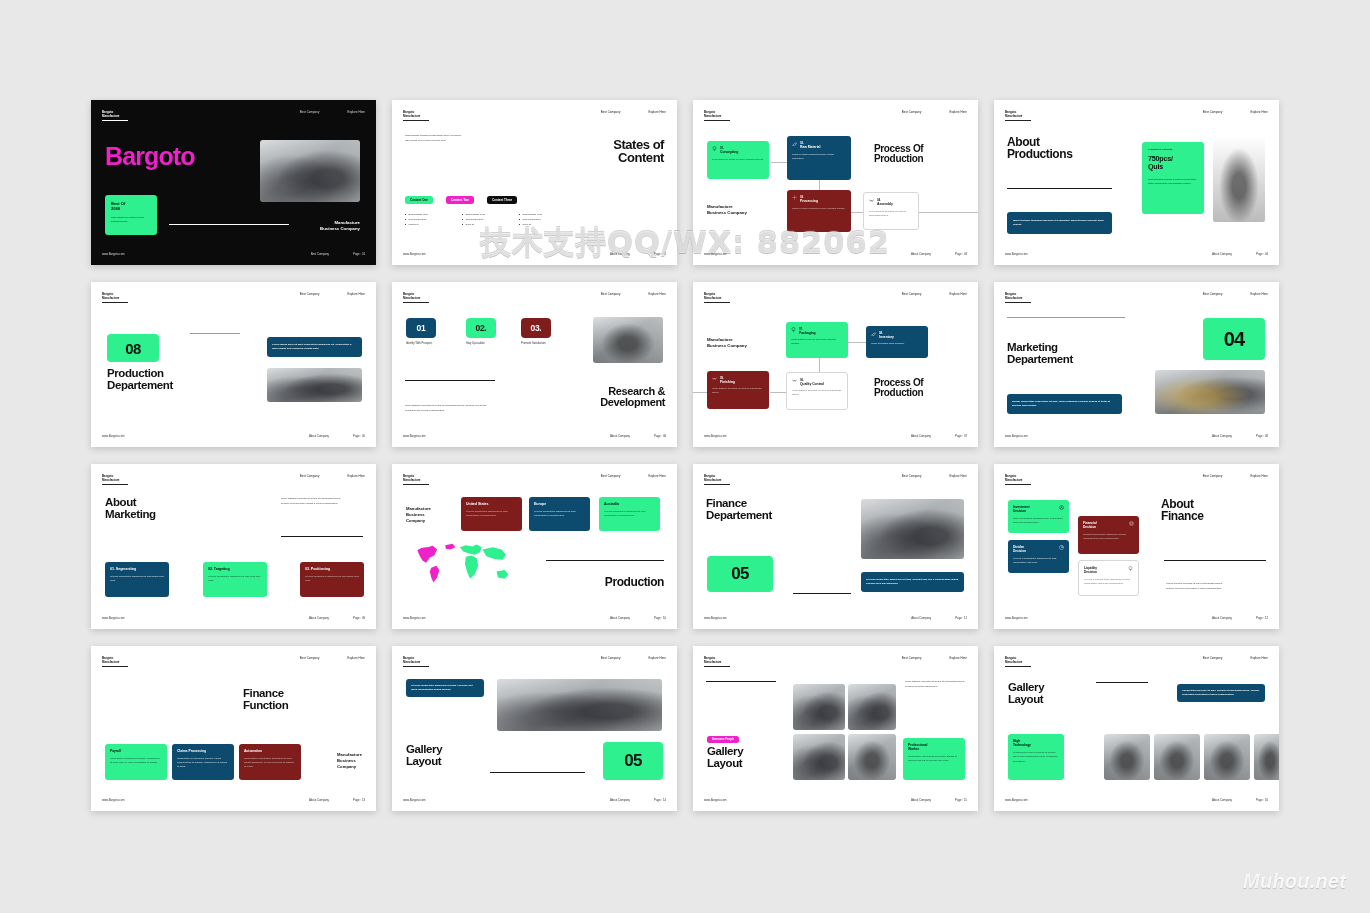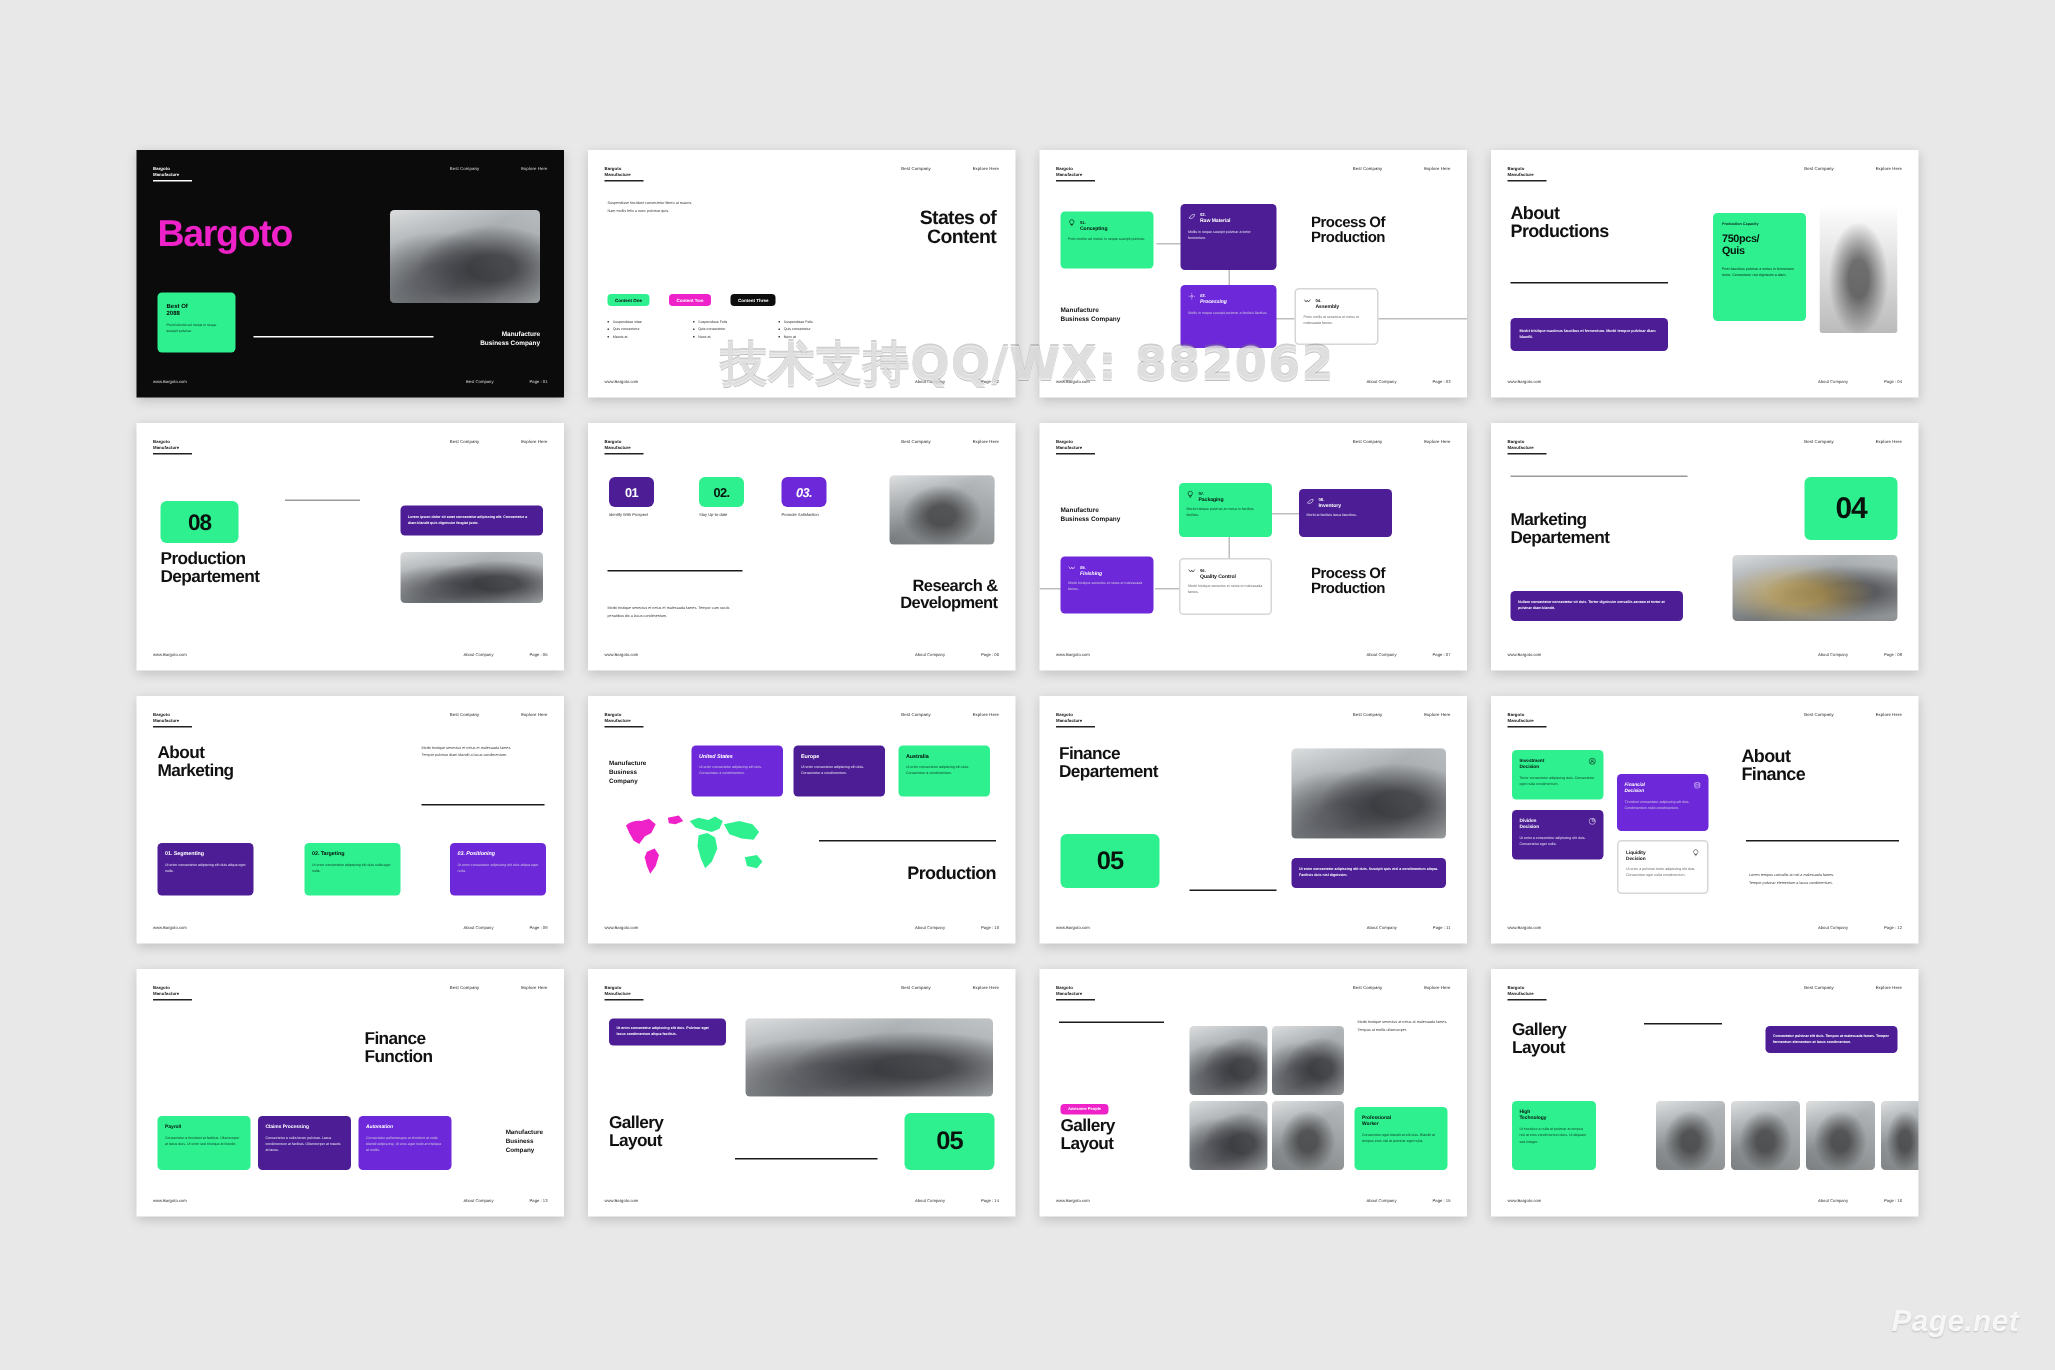--- a/index.html
+++ b/index.html
@@ -52,22 +52,22 @@
   .slide.dark .underline-sm { background:#fff; }
 
   
   .title-xl { font-weight: 800; letter-spacing: -0.035em; line-height: 1.02; }
   .hr { height: 1px; background: #1b1b1b; }
   .hr-thin { height: .8px; background: #9a9a9a; }
   .body-lines { font-size: 2.5px; line-height: 1.9; color:#3a3a3a; }
 
   .chip { border-radius: 3px; display:flex; flex-direction:column; }
   .green { background: #2ff08f; }
-  .pink  { background: #4c1d95; }
-  .black { background: #6d28d9; color:#fff;font-style:italic; }
+  .pink  { background: #0c4a6e; }
+  .black { background: #7f1d1d; color:#fff; }
   .white-card { background:#fff; border:.7px solid #d6d6d6; }
 
   .chip-title { font-weight:800; font-size:3.6px; letter-spacing:-0.01em; }
   .chip-body  { font-size:2.4px; line-height:1.75; opacity:.88; }
 
   .photo {
     border-radius: 3px;
     background: linear-gradient(145deg,#cfd2d4 0%,#9aa0a4 45%,#c2c6c8 100%);
     position: relative; overflow: hidden;
   }
@@ -913,13 +913,13 @@
       <span class="ft-right">
         <span>About Company</span>
         <span>Page : 16</span>
       </span>
     </div>
   </div>
 
 </div>
 
 <div class="wm-cn">技术支持QQ/WX: 882062</div>
-<div class="wm-site">Page.net</div>
+<div class="wm-site">Muhou.net</div>
 
 </body></html>

